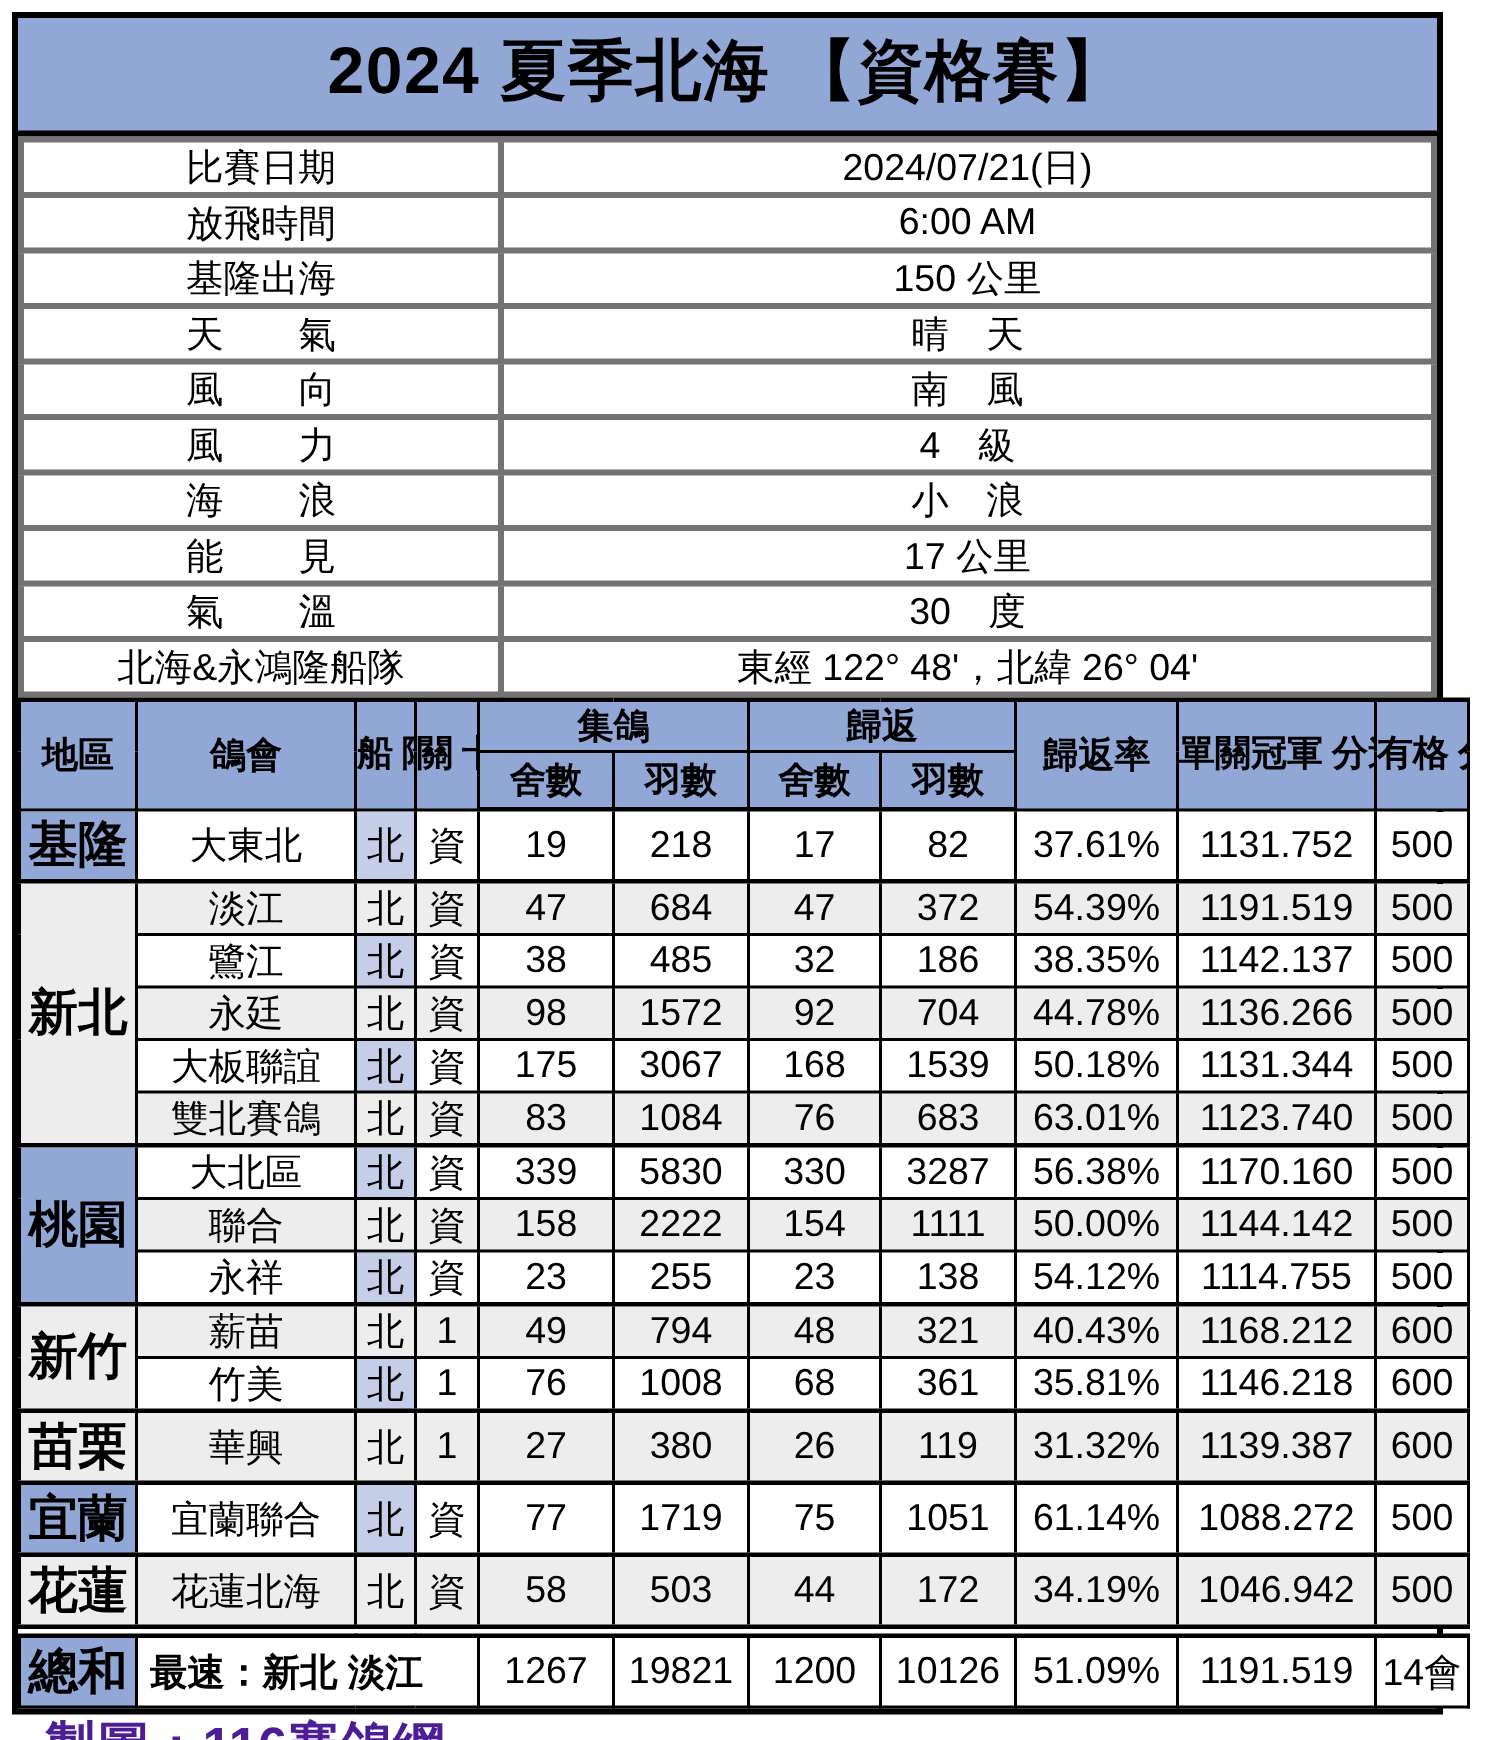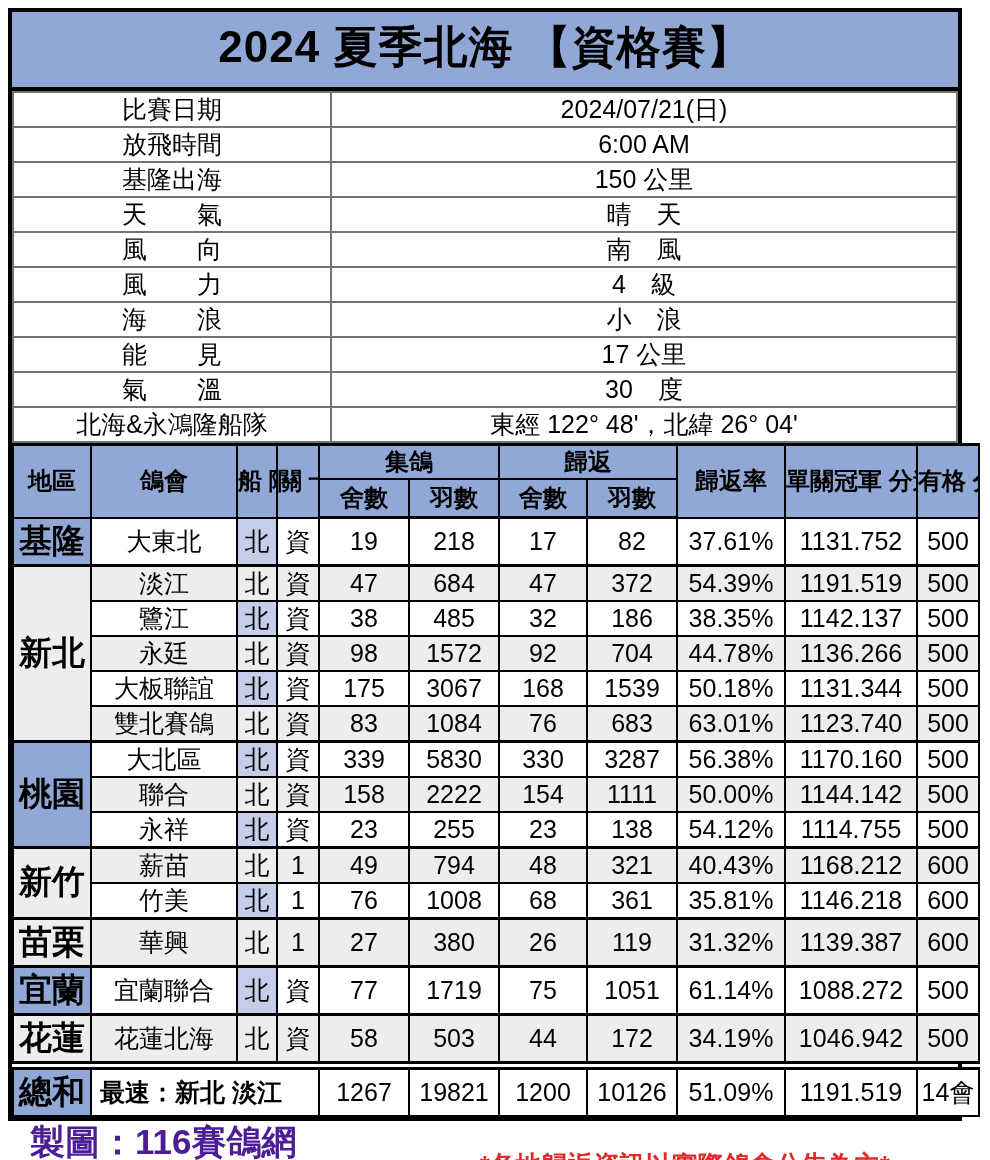--- a/index.html
+++ b/index.html
@@ -18,21 +18,21 @@
     background:#91A7D6;
     border-bottom:4px solid #000;
     text-align:center;
     font-size:44px;font-weight:bold;
     padding:6px 0 10px 0;
     letter-spacing:1px;
   }
   
   table{border-collapse:collapse;width:100%;table-layout:fixed;}
   .info-table td{
-    border:2px solid #737373;
+    border:4px solid #737373;
     font-size:25px;
     text-align:center;
     height:33px;
     padding:0;
     overflow:hidden;
     white-space:nowrap;
   }
   .info-table td.lbl{width:316px;}
   .info-table tr.short td{height:26px;}
   
@@ -43,21 +43,21 @@
     overflow:hidden;
     white-space:nowrap;
   }
   .main-table thead th{
     background:#91A7D6;
     font-size:24px;font-weight:bold;
     border-top:3px solid #000;
   }
   .main-table thead tr.sub th{height:36px;border-bottom:3px solid #000;border-top:1px solid #000;}
   .main-table thead tr.top th{height:32px;}
-  .main-table thead th.tall{height:70px;}
+  .main-table thead th.tall{height:70px;font-family:Liberation Serif, serif;}
   .v{white-space:pre-line;line-height:1.12;}
   .main-table tbody td{
     font-size:25px;height:33px;background:#fff;
   }
   .main-table tbody tr.g td{background:#EDEDED;}
   .main-table tbody td.region{
     background:#91A7D6;font-weight:bold;font-size:33px;
   }
   .main-table tbody td.fleet{background:#C5CEE9;}
   .main-table tbody td.club{font-size:25px;}

